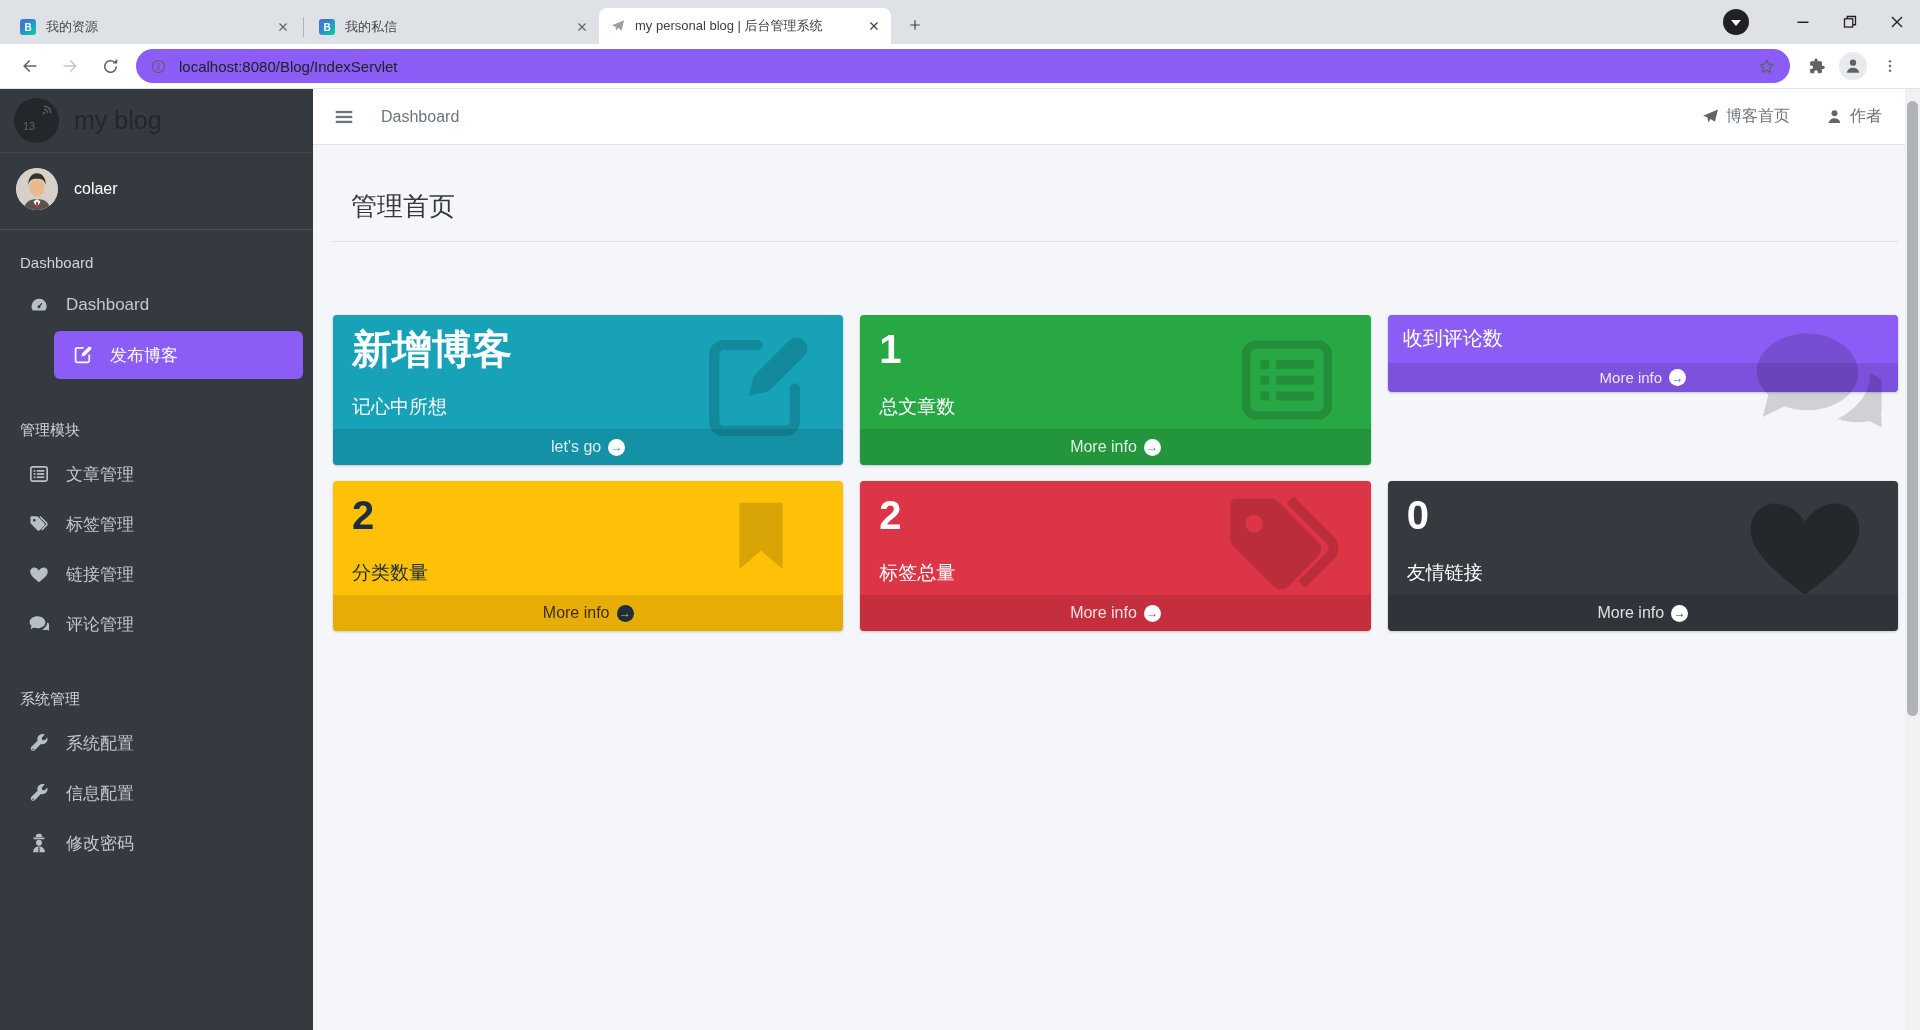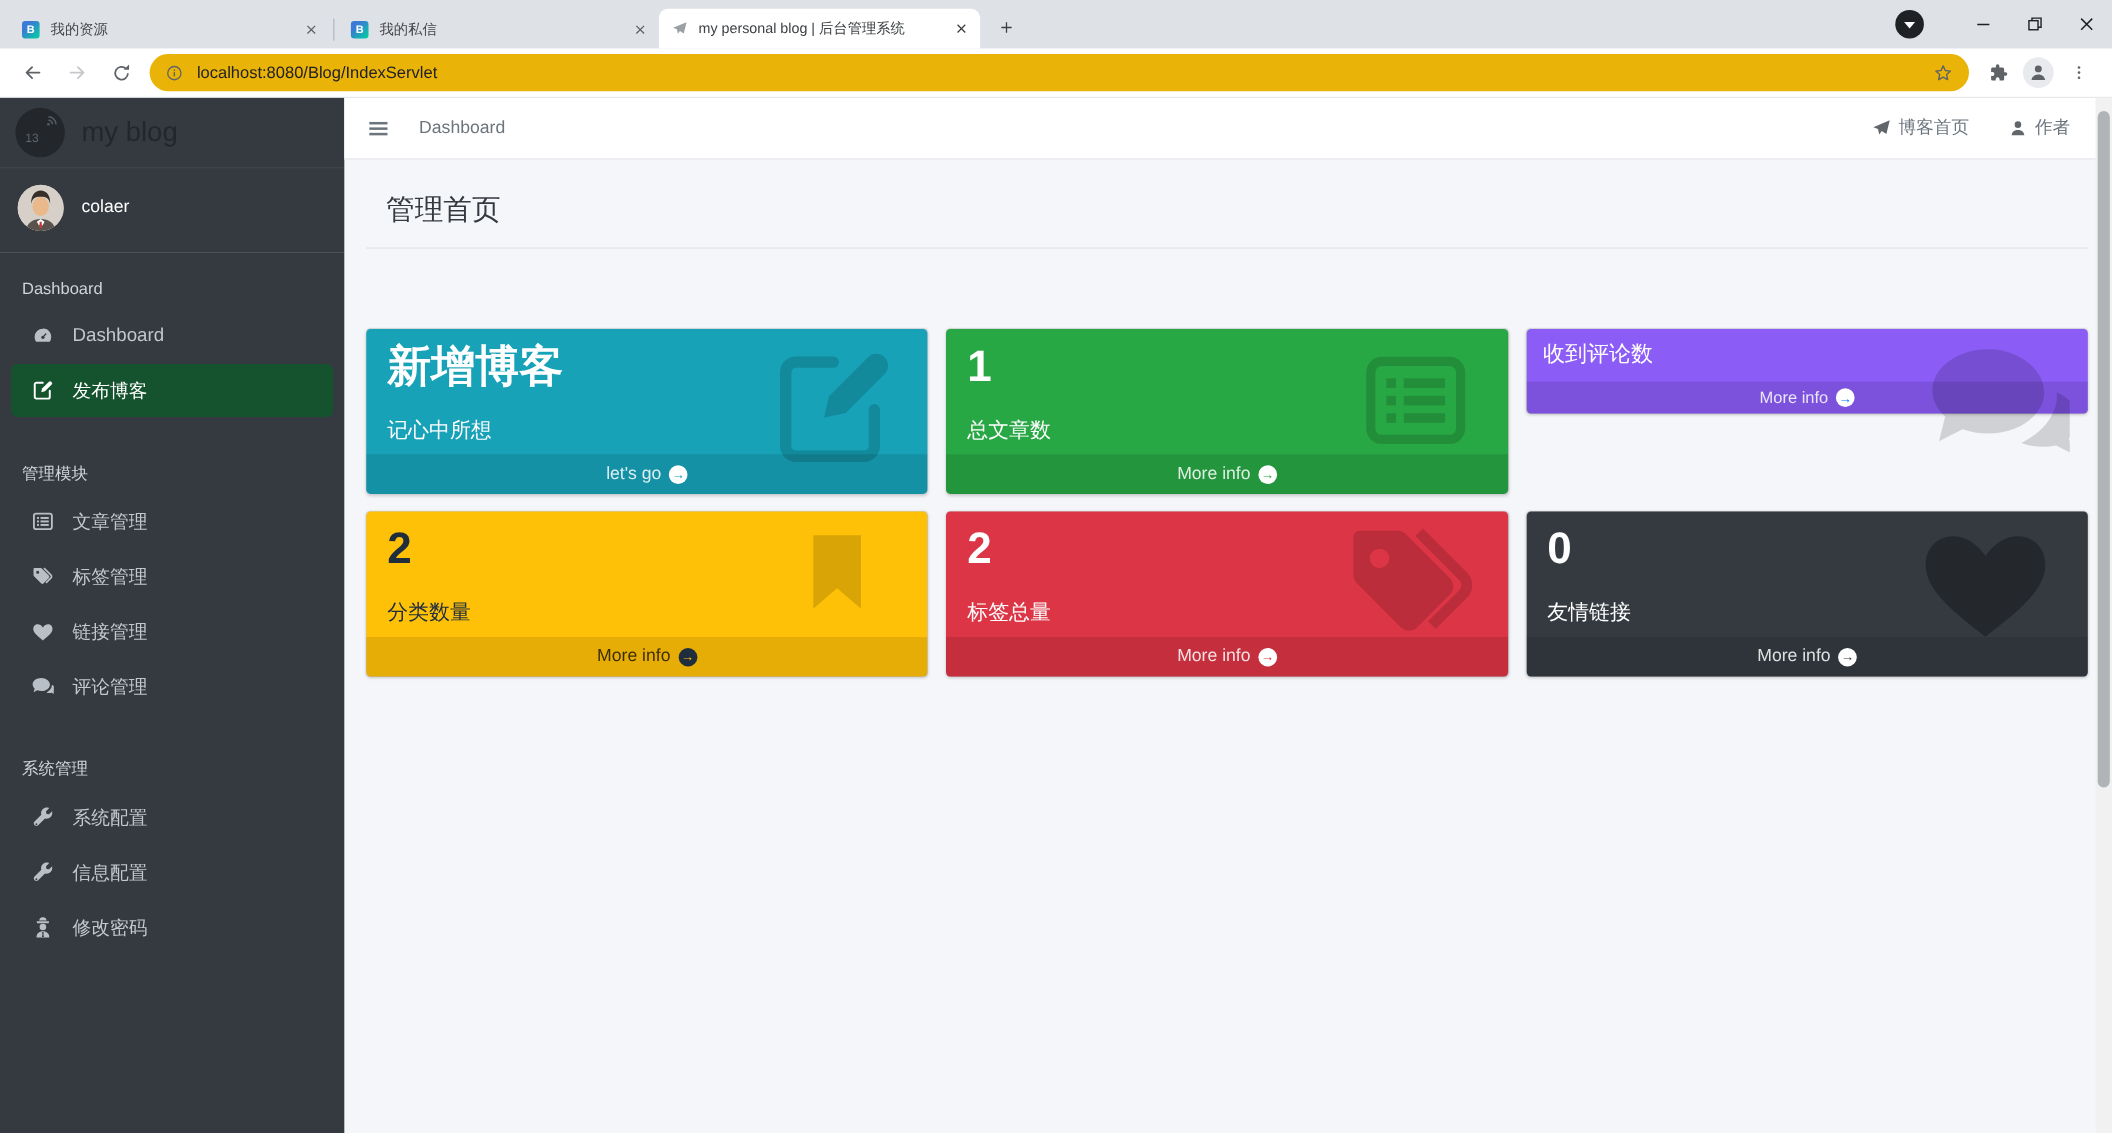--- a/index.html
+++ b/index.html
@@ -22,55 +22,55 @@
   .tab-close { width:18px; height:18px; border-radius:50%; display:flex; align-items:center; justify-content:center; flex-shrink:0; }
   .tab-sep { width:1px; height:20px; background:#9aa0a6; opacity:.7; margin:0 3px 7px 3px; }
   .new-tab { width:28px; height:28px; margin:0 0 5px 10px; display:flex; align-items:center; justify-content:center; }
   .win-controls { position:absolute; right:0; top:0; height:44px; display:flex; align-items:center; }
   .update-chip { width:26px; height:26px; border-radius:50%; background:#202124; display:flex; align-items:center; justify-content:center; margin-right:30px; }
   .chip-arrow { width:0; height:0; border-left:5px solid transparent; border-right:5px solid transparent; border-top:6px solid #fff; margin-top:2px; }
   .win-btn { width:47px; height:44px; display:flex; align-items:center; justify-content:center; }
 
   .toolbar { height:45px; background:#fff; display:flex; align-items:center; padding:0 10px; border-bottom:1px solid #e1e3e6; }
   .tool-btn { width:34px; height:34px; border-radius:50%; display:flex; align-items:center; justify-content:center; margin:0 3px; flex-shrink:0; }
-  .omnibox { flex:1; height:34px; background:#eab308; border-radius:17px; display:flex; align-items:center; padding:0 14px; margin:0 6px; min-width:0; }
+  .omnibox { flex:1; height:34px; background:#8b5cf6; border-radius:17px; display:flex; align-items:center; padding:0 14px; margin:0 6px; min-width:0; }
   .url-text { font-size:15px; color:#202124; margin-left:12px; flex:1; white-space:nowrap; overflow:hidden; }
 
   
   .app { position:absolute; top:89px; left:0; right:0; bottom:0; display:flex; background:#f4f6f9; }
 
   
   .sidebar { width:313px; flex-shrink:0; background:#343a40; display:flex; flex-direction:column; overflow:hidden; }
   .brand { height:64px; flex-shrink:0; display:flex; align-items:center; padding:0 14px; border-bottom:1px solid rgba(255,255,255,.07); }
   .brand-logo { width:45px; height:45px; border-radius:50%; background:#23272b; position:relative; margin-right:15px; flex-shrink:0; }
   .logo-num { position:absolute; left:9px; bottom:11px; font-size:11px; color:#5d646b; }
   .logo-arcs { position:absolute; right:4px; top:4px; }
   .brand-text { font-size:25px; color:#23272b; font-weight:400; }
   .user-panel { display:flex; align-items:center; padding:15px 16px 19px 16px; border-bottom:1px solid rgba(255,255,255,.13); flex-shrink:0; }
   .avatar { width:42px; height:42px; border-radius:50%; overflow:hidden; background:#d6d0c8; flex-shrink:0; }
   .user-name { margin-left:16px; font-size:16px; color:#fff; }
   .side-nav { padding:6px 10px 20px 10px; }
   .nav-label { font-size:15px; color:#cfd4da; padding:18px 10px 8px 10px; }
   .nav-label.gap { margin-top:24px; }
   .nav-item { display:flex; align-items:center; height:48px; margin-top:2px; padding:0 10px 0 19px; border-radius:6px; font-size:17px; color:#c2c7d0; cursor:pointer; text-decoration:none; }
   .nav-item .ni { width:20px; height:20px; margin-right:17px; color:#b9bfc6; flex-shrink:0; }
-  .nav-item.active { background:#14532d; color:#fff; }
+  .nav-item.active { background:#8b5cf6; color:#fff;margin-left:44px; }
   .nav-item.active .ni { color:#fff; }
 
   
   .main { flex:1; display:flex; flex-direction:column; min-width:0; }
   .navbar { height:56px; flex-shrink:0; background:#fff; border-bottom:1px solid #dee2e6; display:flex; align-items:center; padding:0 38px 0 20px; }
   .hamburger { width:22px; height:22px; margin-right:26px; cursor:pointer; }
   .breadcrumb { font-size:16px; color:#6c757d; cursor:pointer; text-decoration:none; }
   .nav-right { margin-left:auto; display:flex; align-items:center; gap:36px; }
   .nav-link { display:flex; align-items:center; gap:7px; font-size:16px; color:#6c757d; cursor:pointer; text-decoration:none; }
   .nav-link .ni { width:17px; height:17px; color:#61666b; }
 
   .content { flex:1; padding:0 22px 0 20px; overflow:hidden; }
-  .content-header { margin-top:28px; padding:0 0 17px 18px; border-bottom:1px solid #dee2e6; }
+  .content-header { margin-top:44px; padding:0 0 17px 18px; border-bottom:1px solid #dee2e6; }
   .content-header h1 { margin:0; font-size:26px; font-weight:500; color:#343a40; }
 
   .boxes { margin-top:73px; display:grid; grid-template-columns:repeat(3,1fr); grid-auto-rows:150px; column-gap:17px; row-gap:16px; }
   .small-box { position:relative; border-radius:4px; color:#fff;
     box-shadow:0 0 1px rgba(0,0,0,.12), 0 1px 3px rgba(0,0,0,.18); }
   .small-box .inner { position:relative; z-index:2; padding:10px 19px; }
   .box-title { font-size:40px; font-weight:bold; line-height:1.2; white-space:nowrap; }
   .box-sub { font-size:19px; margin-top:21px; }
   .box-footer { position:absolute; left:0; right:0; bottom:0; z-index:2; height:36px; border-radius:0 0 4px 4px;
     background:rgba(0,0,0,.1); display:flex; align-items:center; justify-content:center; gap:7px;

